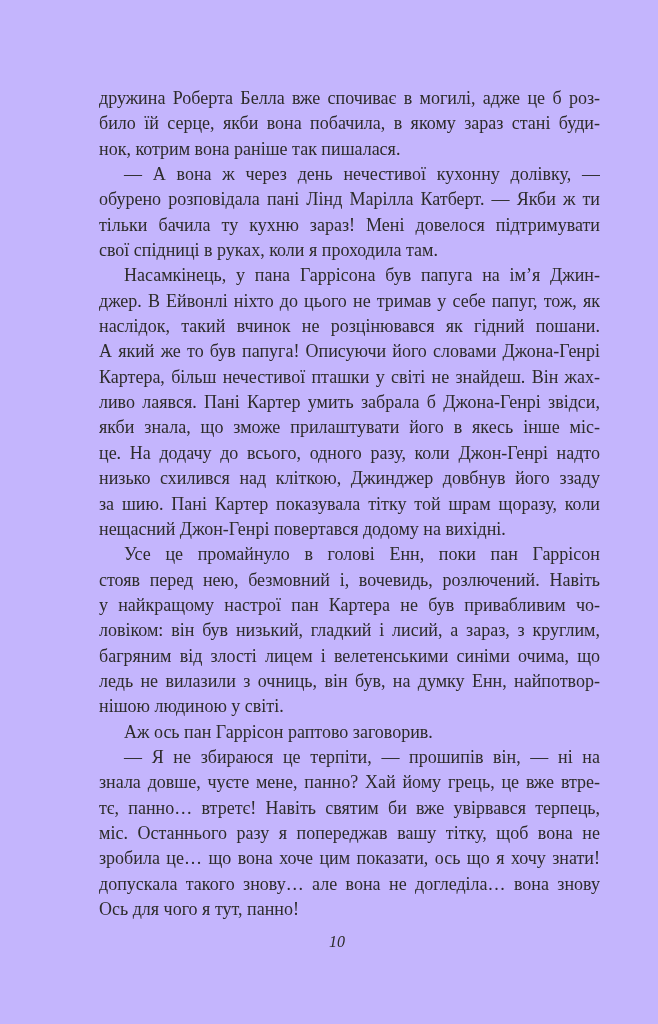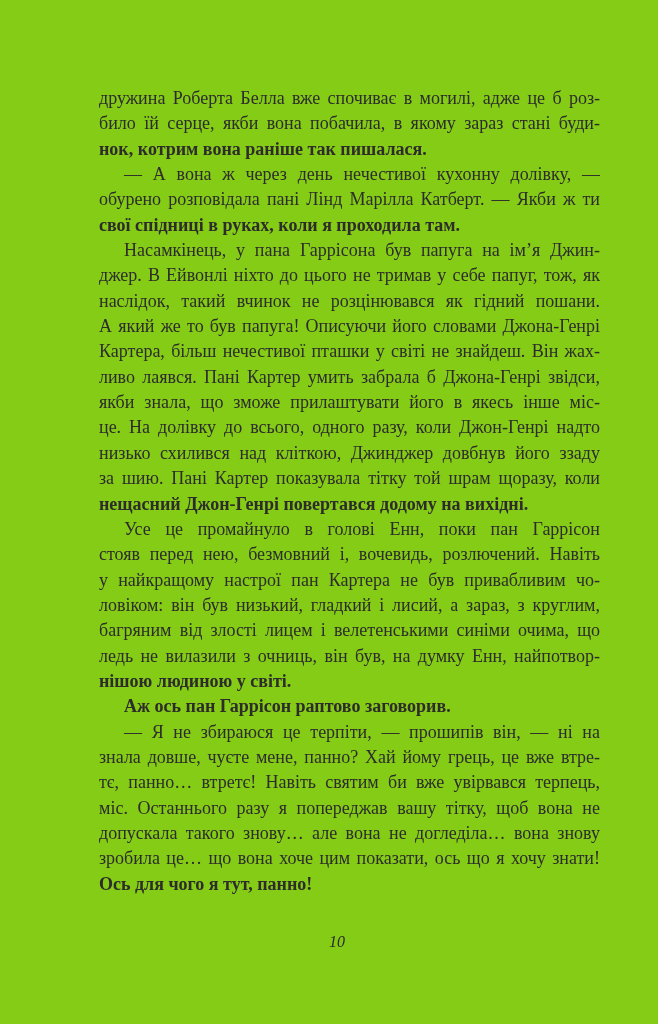--- a/index.html
+++ b/index.html
@@ -4,21 +4,21 @@
 <style>
   html, body {
     margin: 0;
     padding: 0;
     background: #ffffff;
   }
   .book-page {
     position: relative;
     width: 658px;
     height: 1024px;
-    background: #84cc16;
+    background: #c4b5fd;
     overflow: hidden;
     font-family: "Liberation Serif", "DejaVu Serif", serif;
   }
   .text-block {
     position: absolute;
     left: 99px;
     top: 86px;
     width: 501px;
     font-size: 18px;
     line-height: 25.35px;
@@ -26,21 +26,20 @@
   }
   .text-line {
     height: 25.35px;
     overflow: hidden;
     text-align: justify;
     text-align-last: justify;
     white-space: normal;
   }
   .text-line.last {
     text-align-last: left;
-    font-weight: bold;
   }
   .text-line.indent {
     text-indent: 25px;
   }
   .page-number {
     position: absolute;
     top: 931px;
     left: 8px;
     width: 100%;
     text-align: center;
@@ -53,42 +52,43 @@
 </head>
 <body>
 
 <div class="book-page">
   <div class="text-block" id="text-block">
       <div class="text-line">дружина Роберта Белла вже спочиває в могилі, адже це б роз-</div>
       <div class="text-line">било їй серце, якби вона побачила, в якому зараз стані буди-</div>
       <div class="text-line last">нок, котрим вона раніше так пишалася.</div>
       <div class="text-line indent">— А вона ж через день нечестивої кухонну долівку, —</div>
       <div class="text-line">обурено розповідала пані Лінд Марілла Катберт. — Якби ж ти</div>
+      <div class="text-line">тільки бачила ту кухню зараз! Мені довелося підтримувати</div>
       <div class="text-line last">свої спідниці в руках, коли я проходила там.</div>
       <div class="text-line indent">Насамкінець, у пана Гаррісона був папуга на ім’я Джин-</div>
       <div class="text-line">джер. В Ейвонлі ніхто до цього не тримав у себе папуг, тож, як</div>
       <div class="text-line">наслідок, такий вчинок не розцінювався як гідний пошани.</div>
       <div class="text-line">А який же то був папуга! Описуючи його словами Джона-Генрі</div>
       <div class="text-line">Картера, більш нечестивої пташки у світі не знайдеш. Він жах-</div>
       <div class="text-line">ливо лаявся. Пані Картер умить забрала б Джона-Генрі звідси,</div>
       <div class="text-line">якби знала, що зможе прилаштувати його в якесь інше міс-</div>
-      <div class="text-line">це. На долівку до всього, одного разу, коли Джон-Генрі надто</div>
+      <div class="text-line">це. На додачу до всього, одного разу, коли Джон-Генрі надто</div>
       <div class="text-line">низько схилився над кліткою, Джинджер довбнув його ззаду</div>
       <div class="text-line">за шию. Пані Картер показувала тітку той шрам щоразу, коли</div>
       <div class="text-line last">нещасний Джон-Генрі повертався додому на вихідні.</div>
       <div class="text-line indent">Усе це промайнуло в голові Енн, поки пан Гаррісон</div>
       <div class="text-line">стояв перед нею, безмовний і, вочевидь, розлючений. Навіть</div>
       <div class="text-line">у найкращому настрої пан Картера не був привабливим чо-</div>
       <div class="text-line">ловіком: він був низький, гладкий і лисий, а зараз, з круглим,</div>
       <div class="text-line">багряним від злості лицем і велетенськими синіми очима, що</div>
       <div class="text-line">ледь не вилазили з очниць, він був, на думку Енн, найпотвор-</div>
       <div class="text-line last">нішою людиною у світі.</div>
       <div class="text-line last indent">Аж ось пан Гаррісон раптово заговорив.</div>
       <div class="text-line indent">— Я не збираюся це терпіти, — прошипів він, — ні на</div>
       <div class="text-line">знала довше, чуєте мене, панно? Хай йому грець, це вже втре-</div>
       <div class="text-line">тє, панно… втретє! Навіть святим би вже увірвався терпець,</div>
       <div class="text-line">міс. Останнього разу я попереджав вашу тітку, щоб вона не</div>
+      <div class="text-line">зробила це… що вона хоче цим показати, ось що я хочу знати!</div>
       <div class="text-line">допускала такого знову… але вона не догледіла… вона знову</div>
-      <div class="text-line">зробила це… що вона хоче цим показати, ось що я хочу знати!</div>
       <div class="text-line last">Ось для чого я тут, панно!</div>
     </div>
   <div class="page-number">10</div>
 </div>
 
 </body></html>

